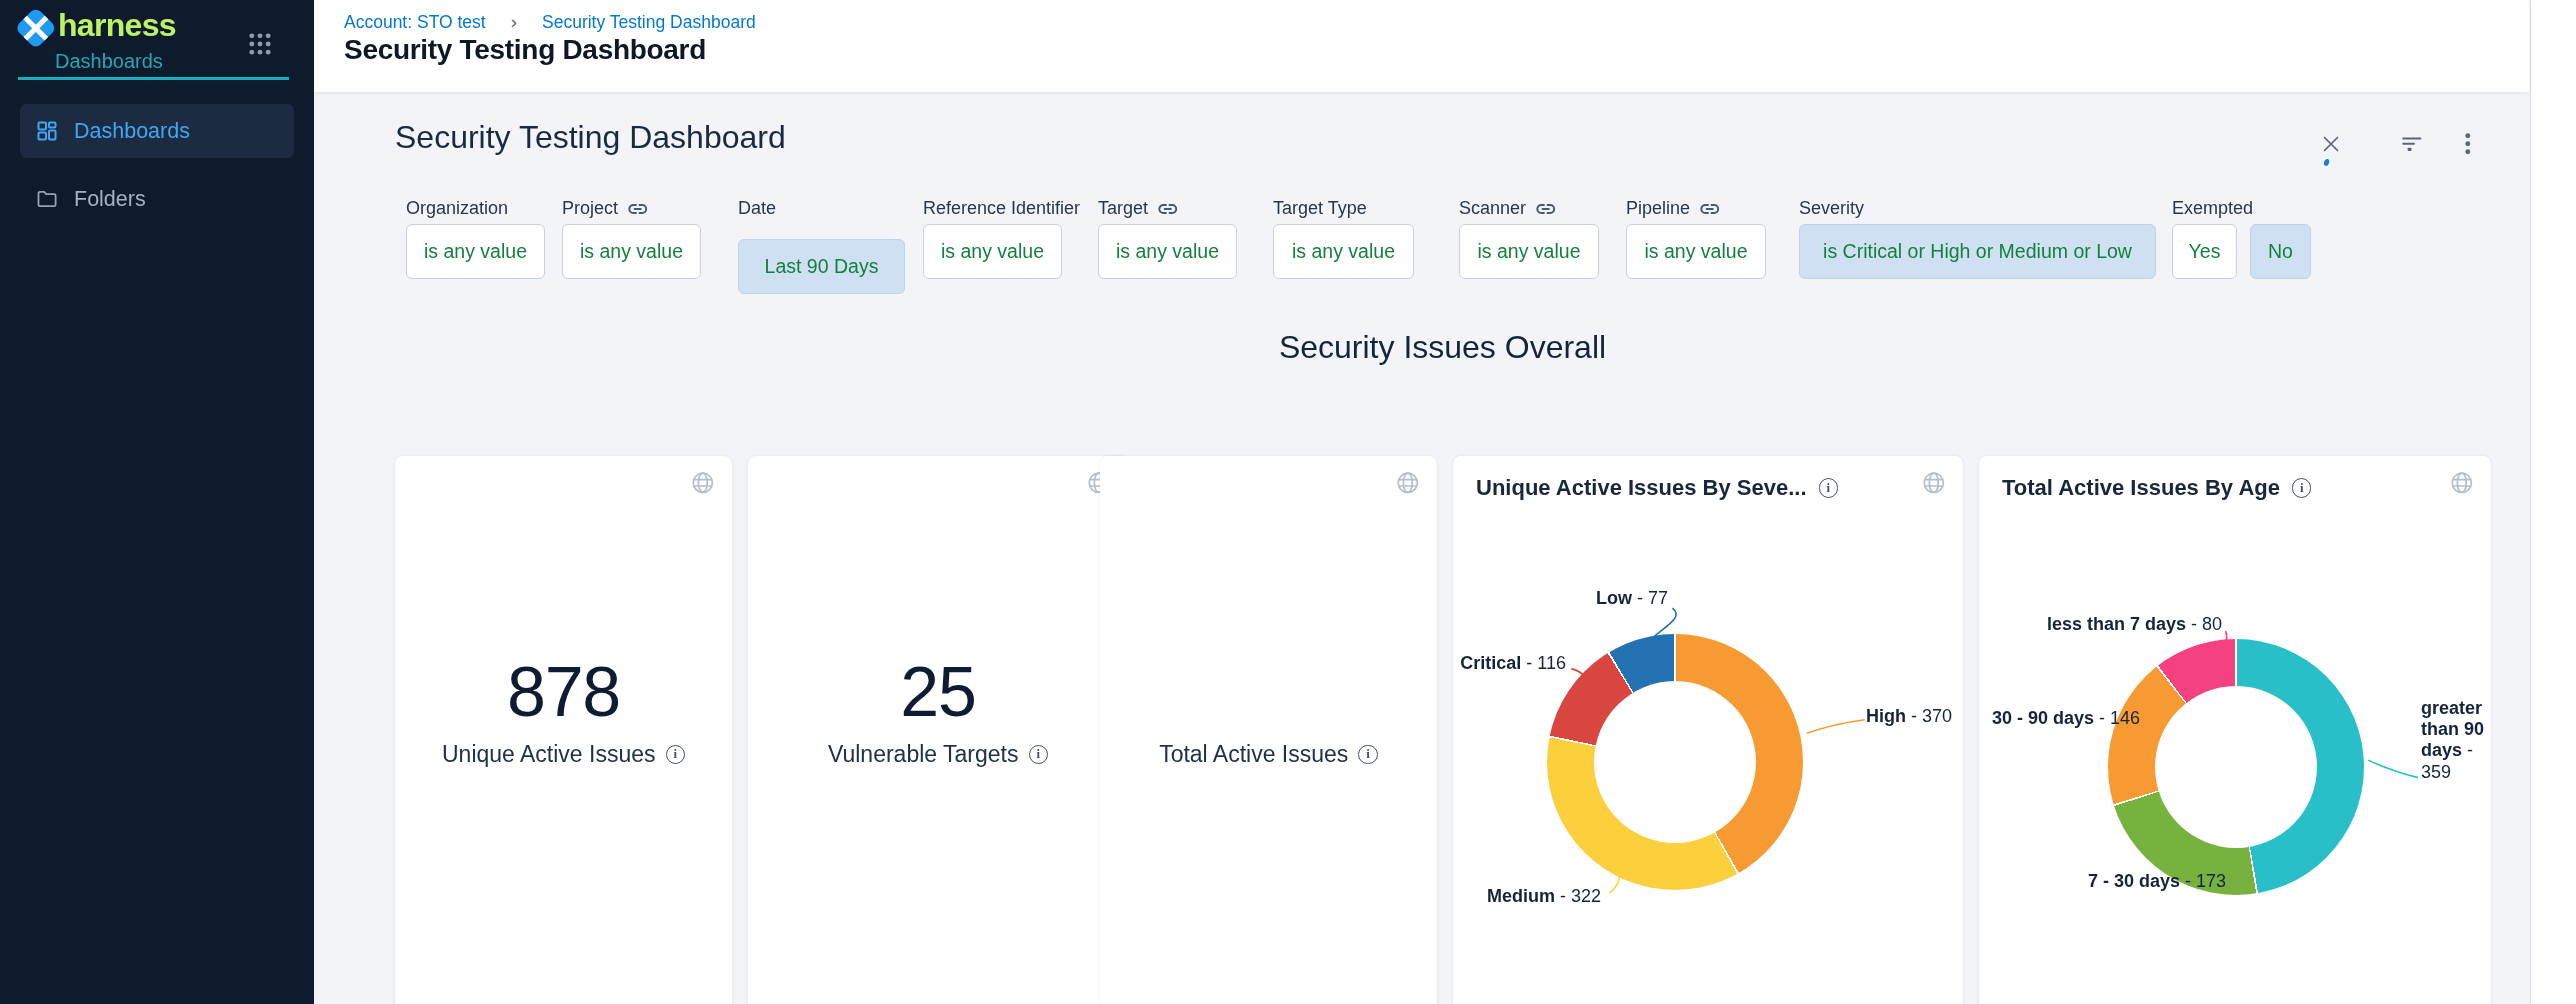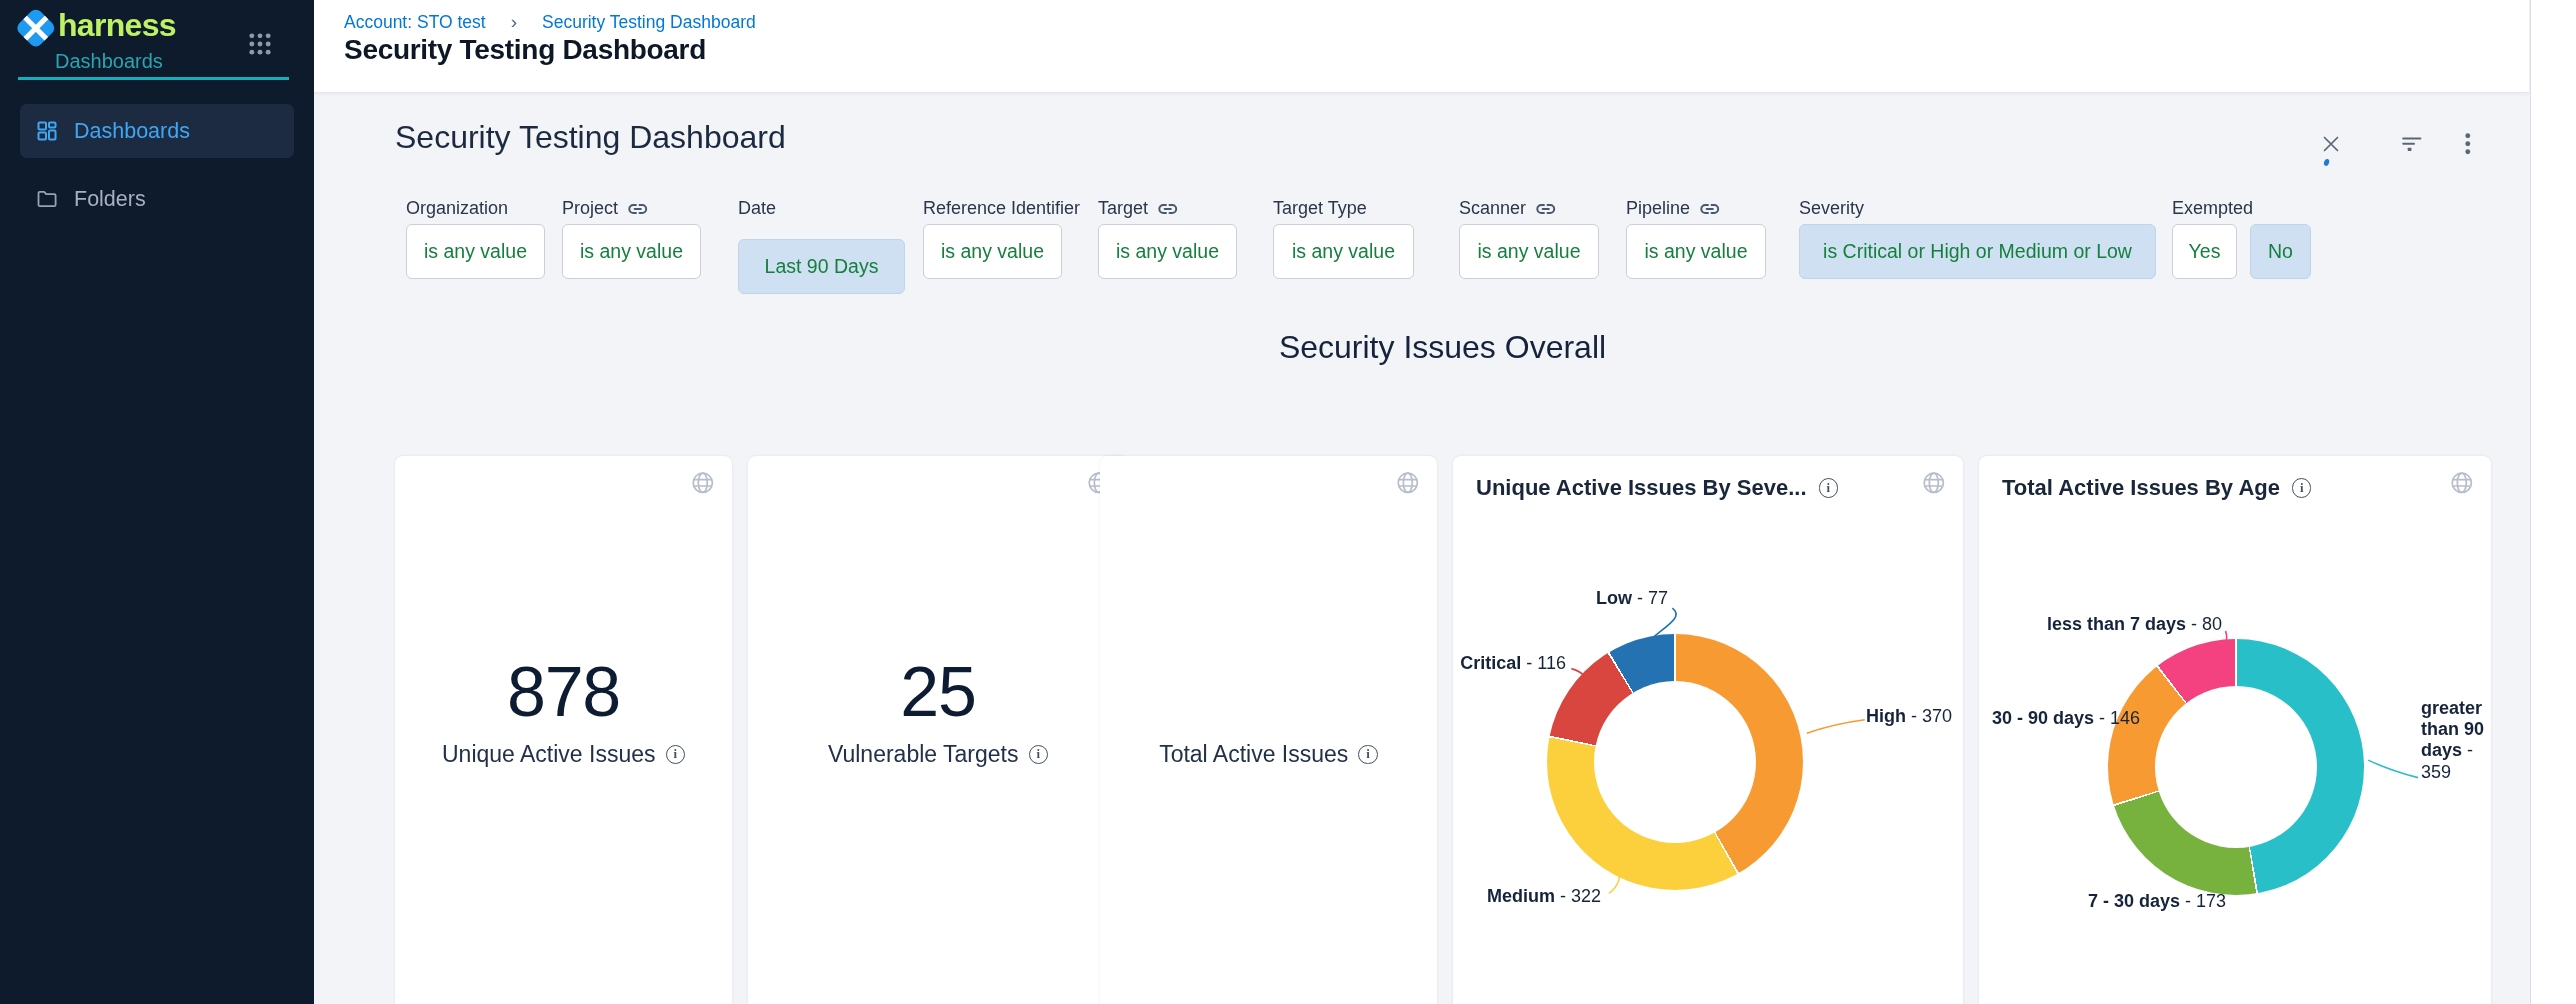--- a/index.html
+++ b/index.html
@@ -277,21 +277,21 @@
         <div class="donut" style="left: 129px; top: 183px; background: conic-gradient(rgb(255, 255, 255) 0deg, rgb(255, 255, 255) 0.45deg, rgb(41, 191, 201) 0.45deg, rgb(41, 191, 201) 170.051deg, rgb(255, 255, 255) 170.051deg, rgb(255, 255, 255) 170.501deg, rgb(255, 255, 255) 170.501deg, rgb(255, 255, 255) 170.951deg, rgb(119, 178, 63) 170.951deg, rgb(119, 178, 63) 252.215deg, rgb(255, 255, 255) 252.215deg, rgb(255, 255, 255) 252.665deg, rgb(255, 255, 255) 252.665deg, rgb(255, 255, 255) 253.115deg, rgb(247, 154, 49) 253.115deg, rgb(247, 154, 49) 321.555deg, rgb(255, 255, 255) 321.555deg, rgb(255, 255, 255) 322.005deg, rgb(255, 255, 255) 322.005deg, rgb(255, 255, 255) 322.455deg, rgb(244, 65, 127) 322.455deg, rgb(244, 65, 127) 359.55deg, rgb(255, 255, 255) 359.55deg, rgb(255, 255, 255) 360deg);">
           <div class="hole"></div>
         </div>
         <svg class="lines" viewBox="0 0 760 804" width="512" height="541">
           <path d="M652,478 Q612,468 578,452" fill="none" stroke="#29BFC9" stroke-width="2.4"></path>
           <path d="M372,618 C378,596 328,582 298,560" fill="none" stroke="#77B23F" stroke-width="2.4"></path>
           <path d="M247,394 Q223,400 200,406" fill="none" stroke="#F79A31" stroke-width="2.4"></path>
           <path d="M366,260 Q374,284 344,292" fill="none" stroke="#F4417F" stroke-width="2.4"></path>
         </svg>
         <div class="callout wrap" style="left: 442px; top: 242px; width: 67px; text-align: left;"><b>greater than 90 days</b><span> - 359</span></div>
-        <div class="callout" style="right: 265px; text-align: right; top: 415px; margin-top: 20px;"><b>7 - 30 days</b><span> - 173</span></div>
+        <div class="callout" style="right: 265px; text-align: right; top: 415px;"><b>7 - 30 days</b><span> - 173</span></div>
         <div class="callout" style="right: 351px; text-align: right; top: 252px;"><b>30 - 90 days</b><span> - 146</span></div>
         <div class="callout" style="right: 269px; text-align: right; top: 158px;"><b>less than 7 days</b><span> - 80</span></div>
       </div>
     </section>
 </main>
 
 <div class="right-strip"></div>
 
 
 </body></html>

